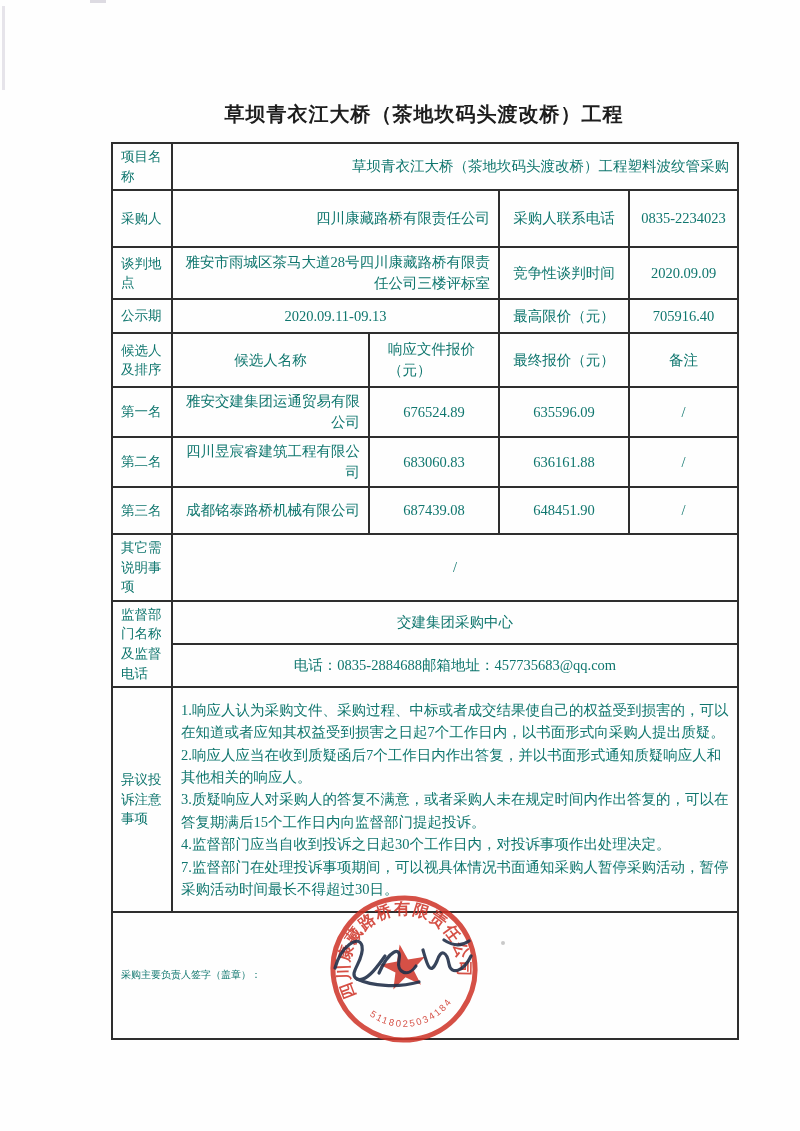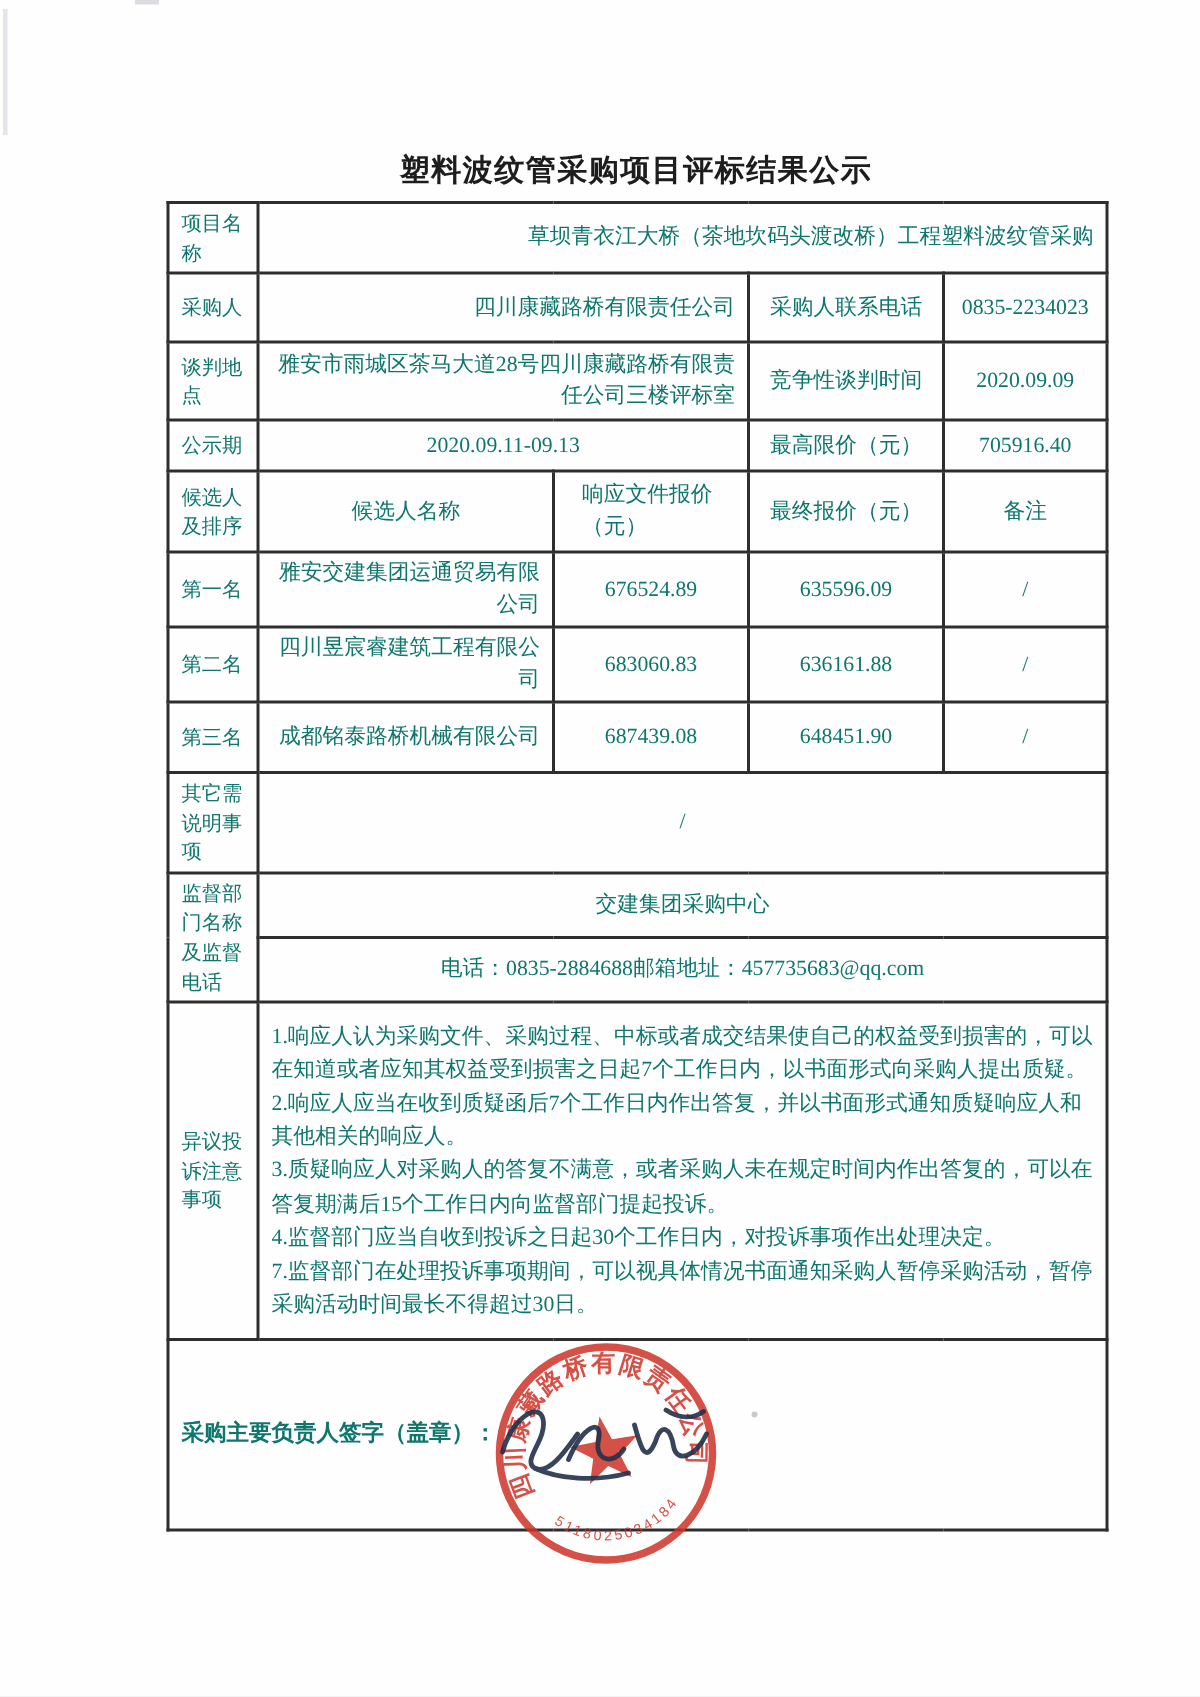--- a/index.html
+++ b/index.html
@@ -25,52 +25,52 @@
   table.doc td {
     border:2px solid #2e2e2e; vertical-align:middle;
     padding:3px 8px; line-height:1.45; word-break:break-all;
   }
   td.lbl { font-size:13.5px; padding:2px 2px 2px 4px; line-height:1.35; }
   td.c   { text-align:center; padding:3px 4px; }
   td.val-l { text-align:right; }
   .wrap6 { width:92px; margin:0 auto; text-align:left; }
   td.notes { vertical-align:middle; padding:6px 8px; }
   .note-line { line-height:22.4px; text-align:left; }
-  td.sign-cell { position:relative; padding-left:10px; font-size:15px;font-weight:bold; }
+  td.sign-cell { position:relative; padding-left:10px; font-size:10px; }
 
   .stamp { position:absolute; left:318px; top:883px; width:172px; height:172px; opacity:.85; pointer-events:none; }
   .signature { position:absolute; left:327px; top:916px; width:165px; height:95px; pointer-events:none; }
 </style>
 </head>
 <body>
 
 <div class="page">
   <div class="scan-edge-left"></div>
   <div class="scan-mark-top"></div>
 
   <div class="titles">
-    <div class="title-line">塑料波纹管采购项目评标结果公示</div>
+    <div class="title-line first">草坝青衣江大桥（茶地坎码头渡改桥）工程</div>
   </div>
 
   <table class="doc">
     <colgroup>
       <col style="width:60px">
         <col style="width:197px">
         <col style="width:130px">
       <col style="width:130px">
         <col style="width:109px">
     </colgroup>
 
     <tbody>
         <tr style="height:46px">
       <td class="lbl">项目名称</td>
       <td class="val-l" colspan="4">草坝青衣江大桥（茶地坎码头渡改桥）工程塑料波纹管采购</td>
     </tr>
 
-    <tr style="height:46px">
+    <tr style="height:57px">
       <td class="lbl">采购人</td>
       <td class="val-l" colspan="2">四川康藏路桥有限责任公司</td>
       <td class="c">采购人联系电话</td>
       <td class="c">0835-2234023</td>
     </tr>
 
     <tr style="height:52px">
       <td class="lbl">谈判地点</td>
       <td class="val-l" colspan="2">雅安市雨城区茶马大道28号四川康藏路桥有限责任公司三楼评标室</td>
       <td class="c">竞争性谈判时间</td>

